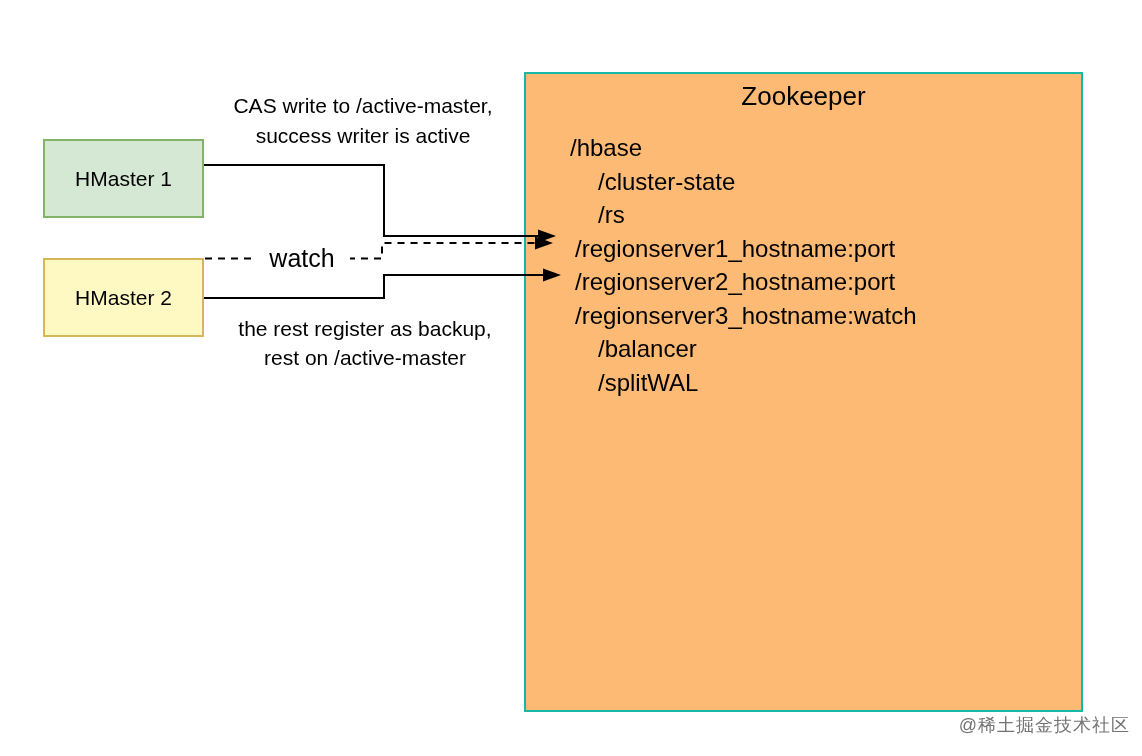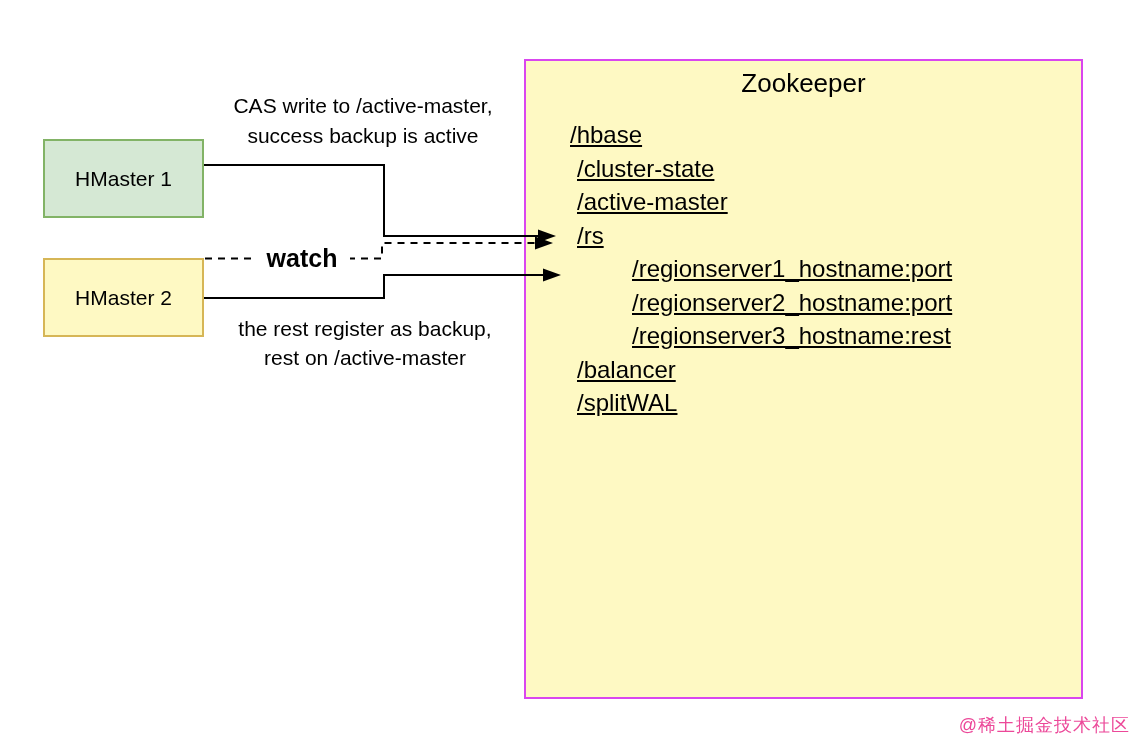--- a/index.html
+++ b/index.html
@@ -19,36 +19,36 @@
     font-size:21px;z-index:2;
   }
   .hm1{left:43px;top:139px;background:#d5e8d4;border:2px solid #82b366;}
   .hm2{left:43px;top:258px;background:#fef9c3;border:2px solid #d6b656;}
   
   .annot{position:absolute;text-align:center;font-size:21px;line-height:30px;z-index:3;}
   .annot.cas{left:180px;top:91px;width:366px;}
   .annot.backup{left:182px;top:314px;width:366px;line-height:29px;}
   .watch{
     position:absolute;left:254px;top:244px;width:96px;height:29px;
-    background:#ffffff;text-align:center;font-size:25px;line-height:29px;z-index:6;font-weight:bold;
+    background:#ffffff;text-align:center;font-size:25px;line-height:29px;z-index:6;
   }
   
   .zk{
-    position:absolute;left:524px;top:59px;width:559px;height:640px;
-    box-sizing:border-box;background:#fef9c3;border:2px solid #d946ef;z-index:1;
+    position:absolute;left:524px;top:72px;width:559px;height:640px;
+    box-sizing:border-box;background:#fdba74;border:2px solid #14b8a6;z-index:1;
   }
   .zk-title{position:absolute;left:0;top:7px;width:100%;text-align:center;font-size:26px;}
   .zk-tree{position:absolute;left:0;top:57px;width:100%;font-size:24px;}
-  .zk-tree .row{height:33.5px;line-height:33.5px;white-space:nowrap;text-decoration:underline;}
+  .zk-tree .row{height:33.5px;line-height:33.5px;white-space:nowrap;}
   .zk-tree .lv1{padding-left:44px;}
-  .zk-tree .lv2{padding-left:51px;}
-  .zk-tree .lv3{padding-left:106px;}
+  .zk-tree .lv2{padding-left:72px;}
+  .zk-tree .lv3{padding-left:49px;}
   
   .wm{
-    position:absolute;right:12px;top:713px;font-size:18px;color:#ec4899;
+    position:absolute;right:12px;top:713px;font-size:18px;color:#737373;
     letter-spacing:1px;z-index:4;
   }
 </style>
 </head>
 <body>
 
 <div class="stage">
 
   <svg class="overlay" viewBox="0 0 1142 756" xmlns="http://www.w3.org/2000/svg">
 
@@ -57,21 +57,21 @@
 
     <path class="dashed" d="M205,258.5 H382 V243 H535"></path>
     <polygon points="553,243 535,236.5 535,249.5"></polygon>
 
     <path d="M204,298 H384 V275 H543"></path>
     <polygon points="561,275 543,268.5 543,281.5"></polygon>
   </svg>
 
   <div class="annot cas">
     <div>CAS write to /active-master,</div>
-    <div>success backup is active</div>
+    <div>success writer is active</div>
   </div>
 
   <div class="box hm1">
     <span>HMaster 1</span>
   </div>
 
   <div class="watch">watch</div>
 
   <div class="box hm2">
     <span>HMaster 2</span>
@@ -80,25 +80,24 @@
   <div class="annot backup">
     <div>the rest register as backup,</div>
     <div>rest on /active-master</div>
   </div>
 
   <div class="zk">
     <div class="zk-title">Zookeeper</div>
     <div class="zk-tree">
       <div class="row lv1">/hbase</div>
       <div class="row lv2">/cluster-state</div>
-      <div class="row lv2">/active-master</div>
       <div class="row lv2">/rs</div>
       <div class="row lv3">/regionserver1_hostname:port</div>
       <div class="row lv3">/regionserver2_hostname:port</div>
-      <div class="row lv3">/regionserver3_hostname:rest</div>
+      <div class="row lv3">/regionserver3_hostname:watch</div>
       <div class="row lv2">/balancer</div>
       <div class="row lv2">/splitWAL</div>
     </div>
   </div>
 
   <div class="wm">@稀土掘金技术社区</div>
 
 </div>
 
 </body></html>

